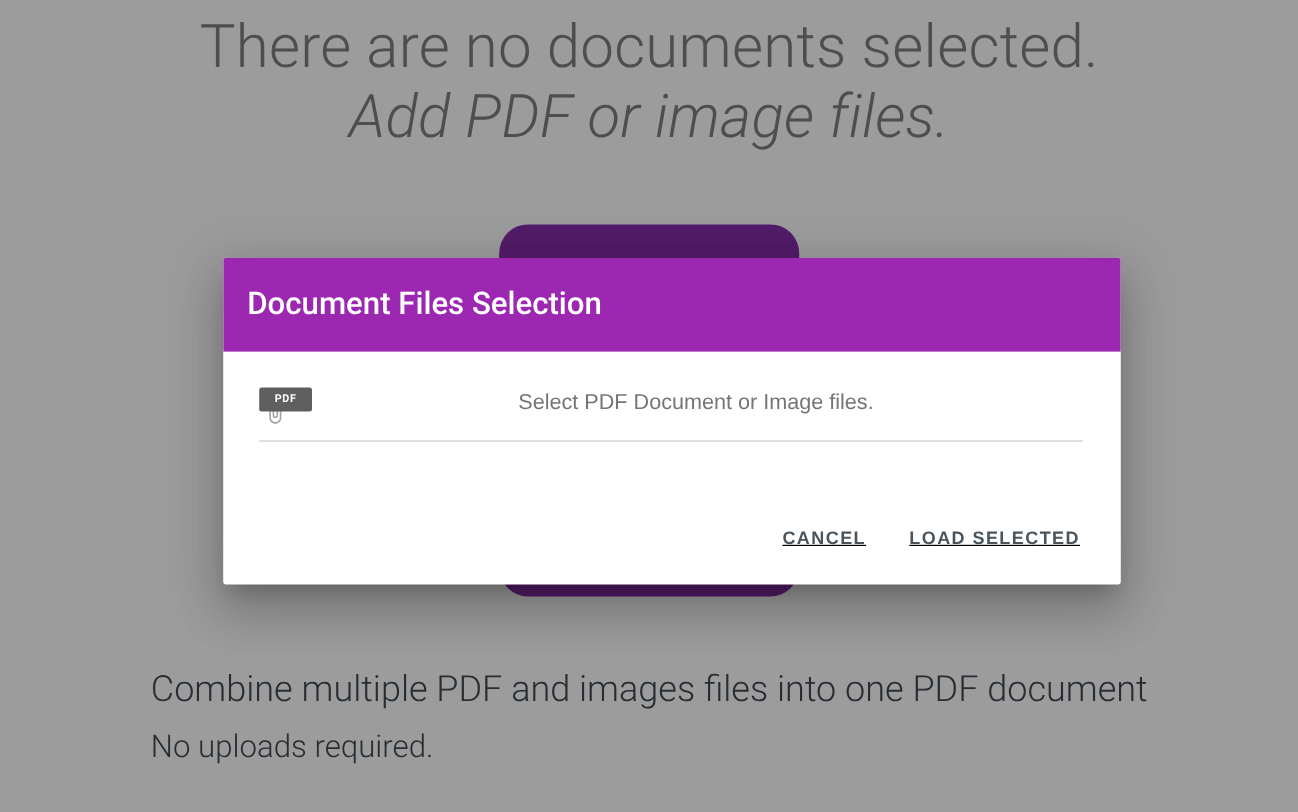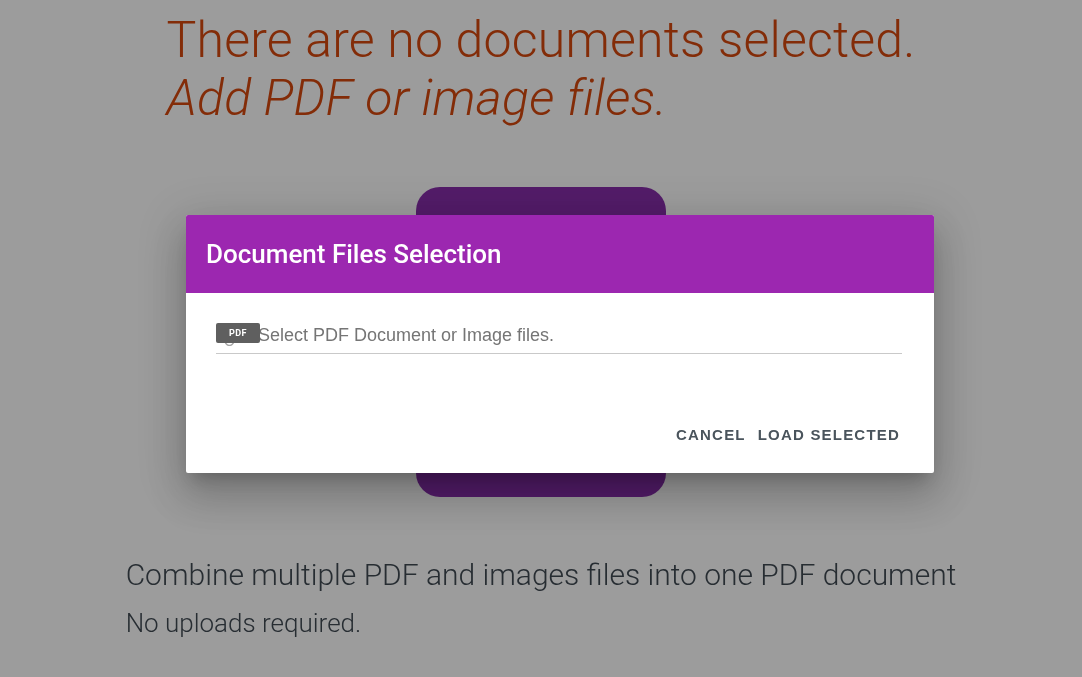--- a/index.html
+++ b/index.html
@@ -10,22 +10,23 @@
     .bg {
       position: absolute; inset: 0;
       display: flex; flex-direction: column; align-items: center;
       padding-top: 12px;
       color: #3e474f;
     }
     .bg h1 {
       font-weight: 300;
       font-size: 50px;
       line-height: 1.15;
+      text-align: center;
       letter-spacing: 0.2px;
-      color: #c2410c;
+      color: #737373;
     }
     .bg h1 .l2 { display: block; font-style: italic; }
 
     .big-button {
       margin-top: 60px;
       width: 250px; height: 310px;
       background: #7b2a9b;
       border-radius: 24px;
     }
 
@@ -72,30 +73,32 @@
       display: flex; align-items: center; justify-content: center;
       color: #fff; font-size: 9px; font-weight: 700; letter-spacing: 0.5px;
     }
     .file-input-wrap { flex: 1; position: relative; }
     .file-input {
       width: 100%;
       border: none; outline: none;
       font-size: 18px;
       color: #6d28d9;
       background: transparent;
-      padding: 4px 0 8px 0;
+      padding: 4px 0 22px 0;
+      text-align: center;
     }
     .underline {
       position: absolute; left: -42px; right: 0; bottom: 0;
       height: 1px; background: #c9c9c9;
     }
 
     .dialog-actions {
-      display: flex; justify-content: flex-end; 
+      display: flex; justify-content: flex-end; gap: 24px;
       padding: 56px 28px 22px 28px;
+      text-decoration: underline;
     }
     .flat-btn {
       background: transparent; border: none; cursor: pointer;
       color: #4a545c;
       font-size: 15px; font-weight: 600;
       letter-spacing: 1.2px;
       text-transform: uppercase;
       padding: 8px 6px;
     }
   </style>

